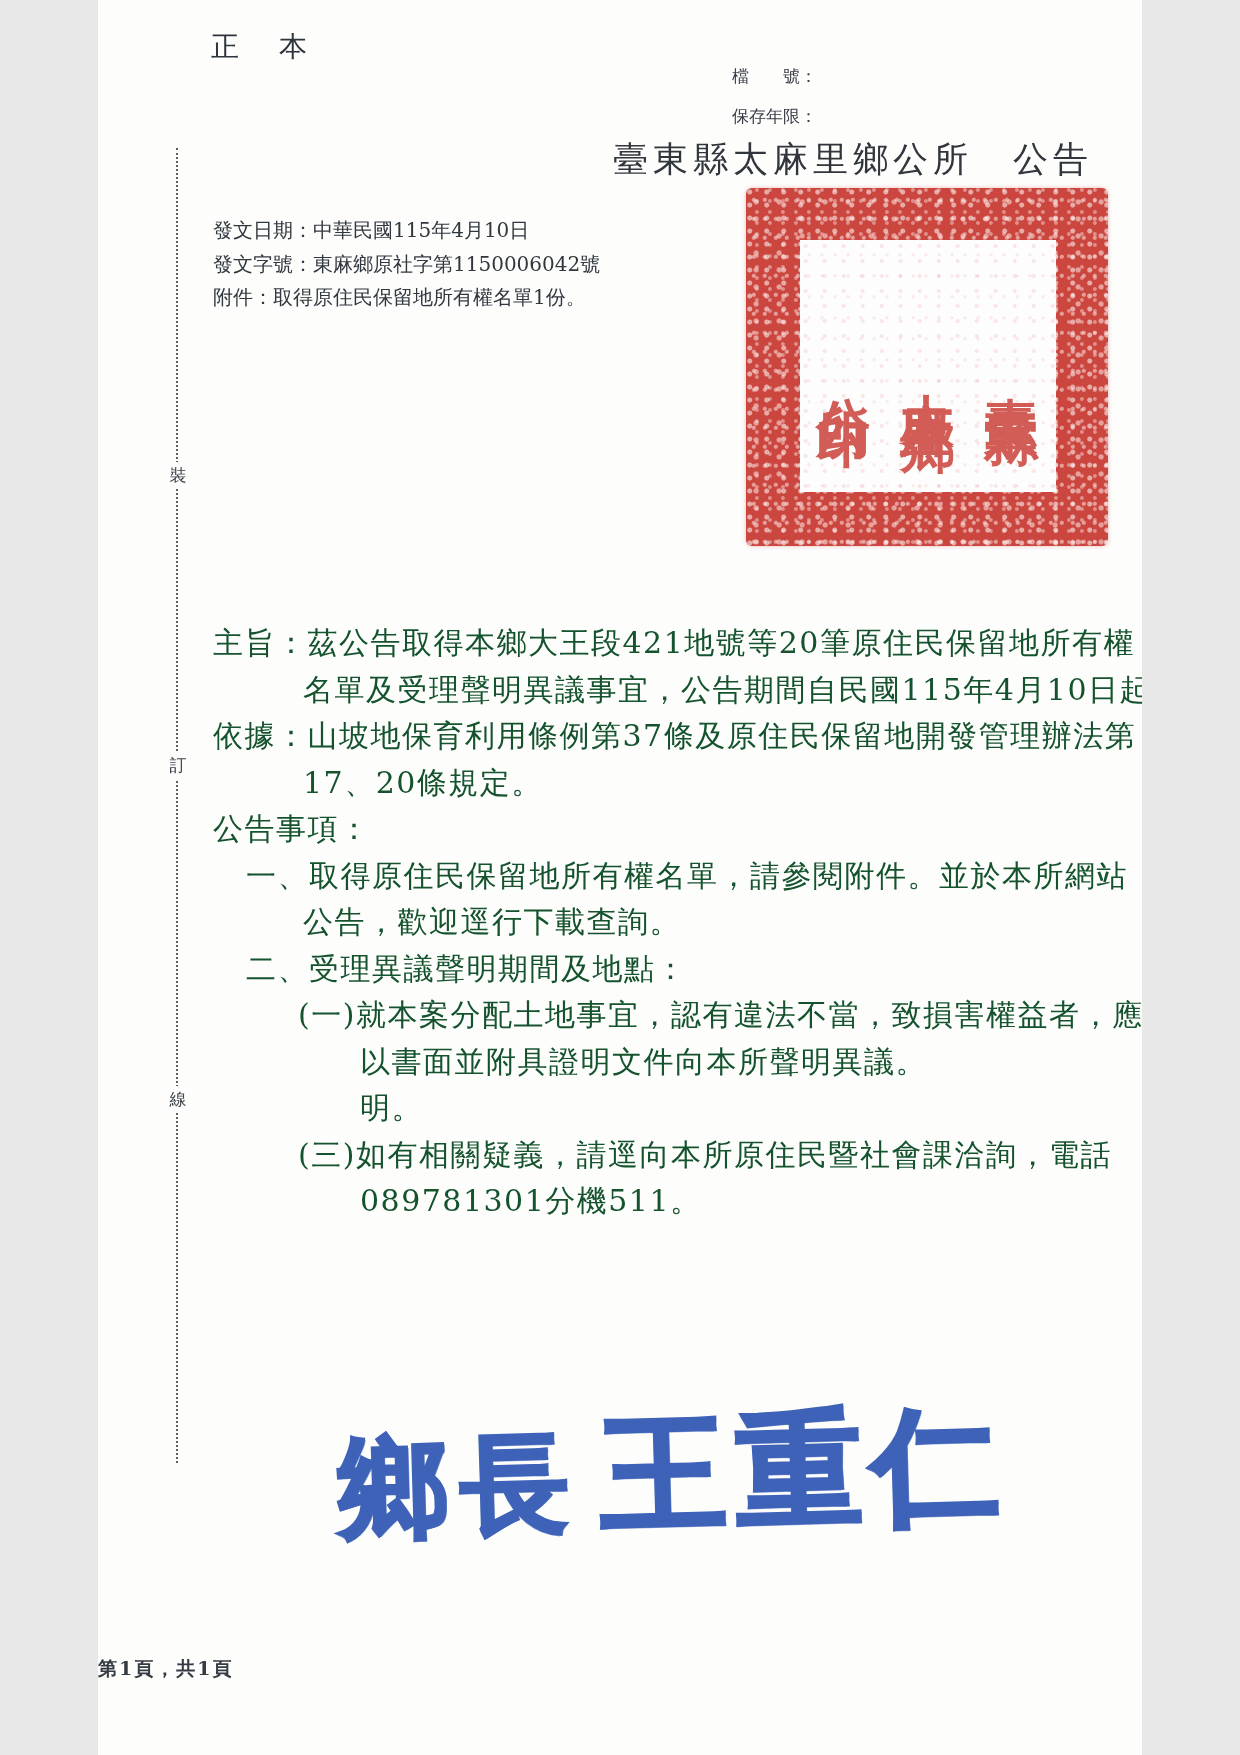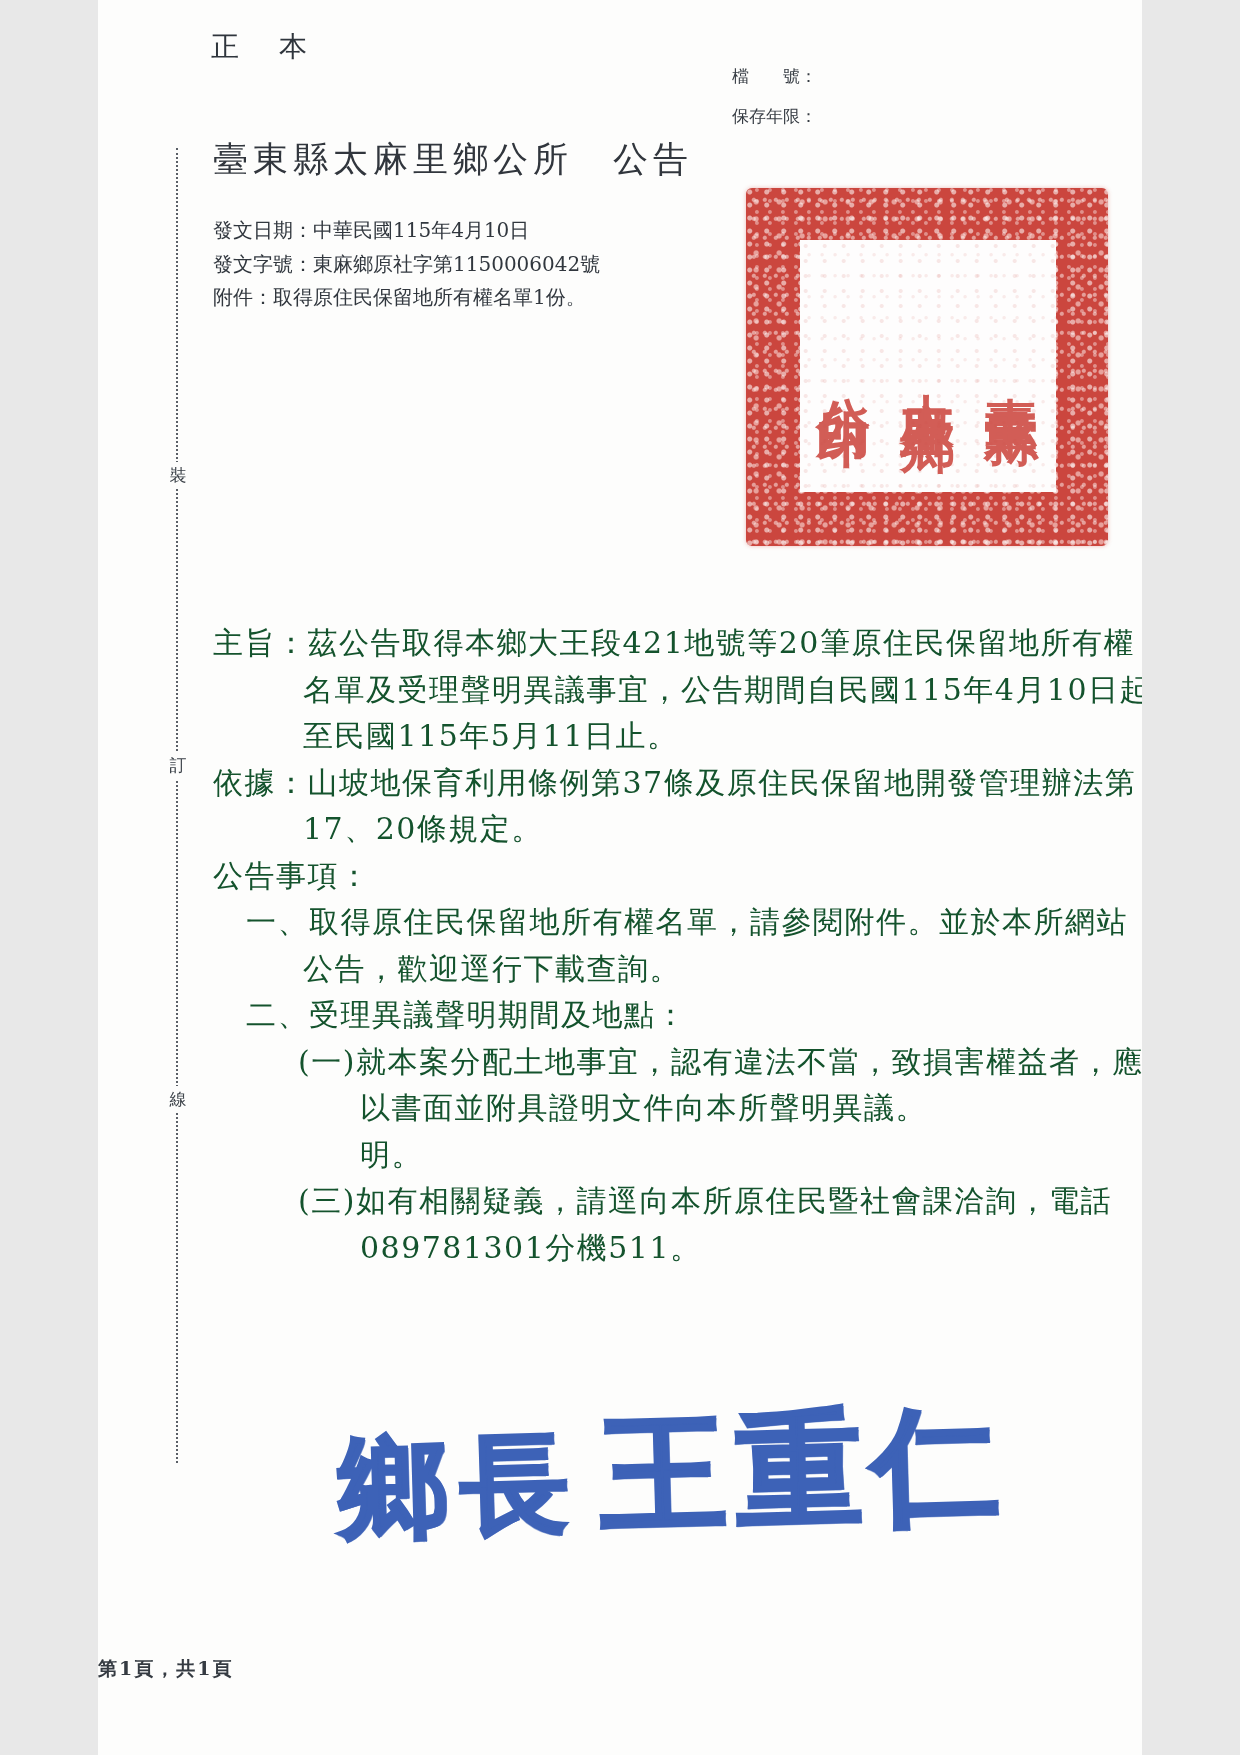--- a/index.html
+++ b/index.html
@@ -19,21 +19,21 @@
     font-size:28px; letter-spacing:6px; color:#2f353c;
   }
   
   .file-block {
     position:absolute; left:634px; top:56px;
     font-size:17px; line-height:40px; color:#373d44;
   }
   
   .title {
     position:absolute; left:115px; top:136px; width:880px;
-    text-align:left; font-size:35px; letter-spacing:5px; color:#31363d;
+    text-align:right; font-size:35px; letter-spacing:5px; color:#31363d;
   }
   
   .meta {
     position:absolute; left:115px; top:214px;
     font-size:20px; line-height:33.5px; color:#31373e;
   }
   
   .seal {
     position:absolute; left:648px; top:188px; width:362px; height:358px;
     background:#cb463e;
@@ -131,21 +131,20 @@
     <div class="seal-inner">
         <span class="seal-col">臺東縣</span>
         <span class="seal-col">太麻里鄉</span>
         <span class="seal-col">公所印</span>
       </div>
   </div>
 
   <div class="body-text">
       <div class="line ind0">主旨：茲公告取得本鄉大王段421地號等20筆原住民保留地所有權</div>
       <div class="line ind1">名單及受理聲明異議事宜，公告期間自民國115年4月10日起</div>
-      <div class="line ind1">至民國115年5月11日止。</div>
       <div class="line ind0">依據：山坡地保育利用條例第37條及原住民保留地開發管理辦法第</div>
       <div class="line ind1">17、20條規定。</div>
       <div class="line ind0">公告事項：</div>
       <div class="line ind2">一、取得原住民保留地所有權名單，請參閱附件。並於本所網站</div>
       <div class="line ind1">公告，歡迎逕行下載查詢。</div>
       <div class="line ind2">二、受理異議聲明期間及地點：</div>
       <div class="line ind3">(一)就本案分配土地事宜，認有違法不當，致損害權益者，應</div>
       <div class="line ind4">以書面並附具證明文件向本所聲明異議。</div>
       <div class="line ind4">明。</div>
       <div class="line ind3">(三)如有相關疑義，請逕向本所原住民暨社會課洽詢，電話</div>

